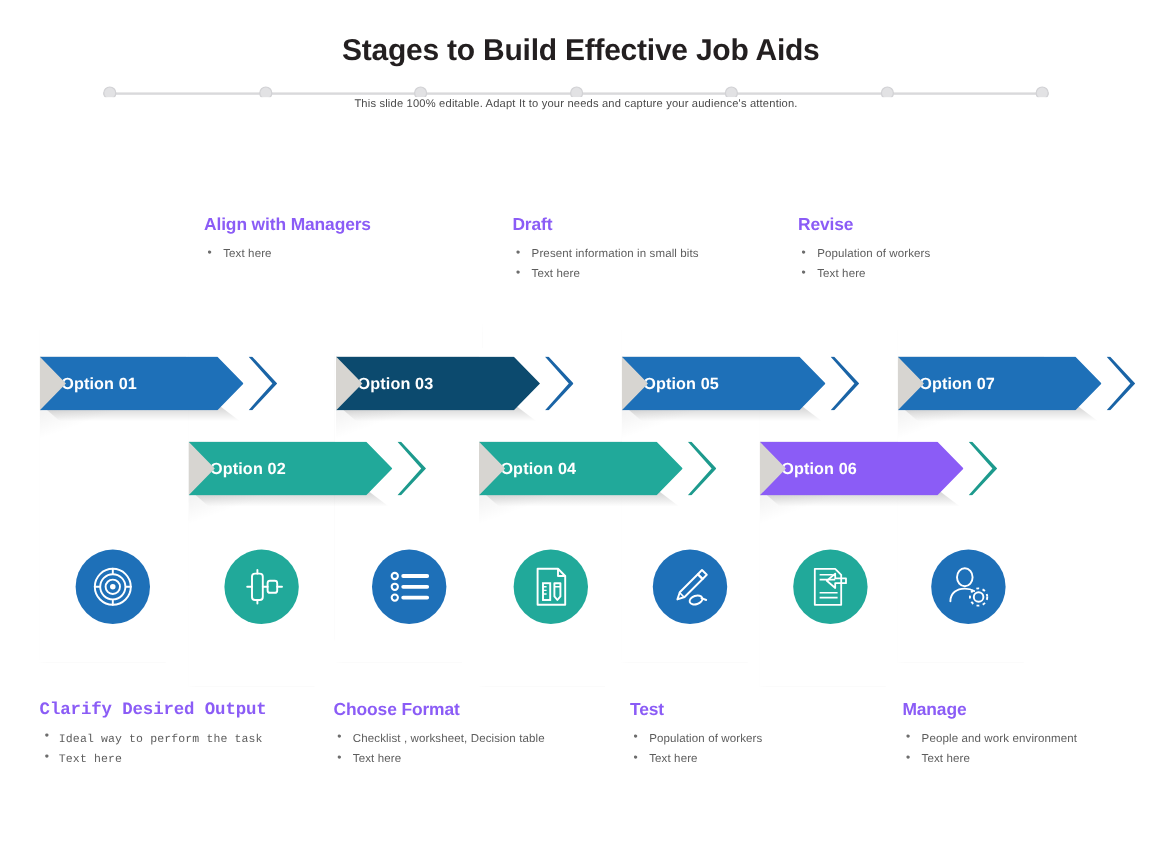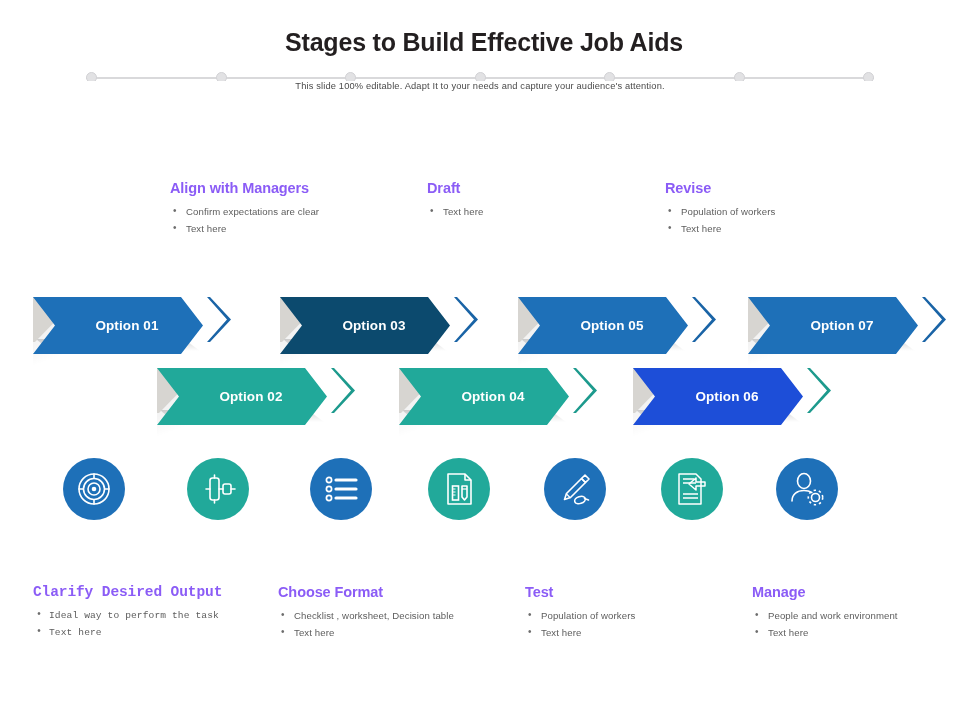--- a/index.html
+++ b/index.html
@@ -139,27 +139,26 @@
 
   
   .ribbon {
     position: absolute;
     height: 45px;
   }
   .ribbon .body {
     position: absolute;
     left: 0;
     top: 0;
-    height: 57px;
+    height: 45px;
     width: 170px;
     -webkit-clip-path: polygon(0 0, 148px 0, 170px 50%, 148px 100%, 0 100%, 22px 50%);
     clip-path: polygon(0 0, 148px 0, 170px 50%, 148px 100%, 0 100%, 22px 50%);
     display: flex;
     align-items: center;
-    justify-content: center;
     padding-left: 14px;
     box-sizing: border-box;
   }
   .ribbon .body .lbl {
     font-size: 13.5px;
     font-weight: bold;
     color: #ffffff;
     letter-spacing: 0.1px;
     white-space: nowrap;
     margin-left: 4px;
@@ -288,21 +287,21 @@
       <div class="shadow"></div>
       <div class="notch"></div>
       <div class="body" style="background: rgb(30, 112, 184);">
         <span class="lbl">Option 05</span>
       </div>
       <div class="chev" style="background: rgb(26, 100, 166);"></div>
     </div>
     <div class="ribbon" style="left: 633px; top: 368px; z-index: 45;">
       <div class="shadow"></div>
       <div class="notch"></div>
-      <div class="body" style="background: #1d4ed8;">
+      <div class="body" style="background: #8b5cf6;">
         <span class="lbl">Option 06</span>
       </div>
       <div class="chev" style="background: rgb(29, 154, 141);"></div>
     </div>
     <div class="ribbon" style="left: 748px; top: 297px; z-index: 46;">
       <div class="shadow"></div>
       <div class="notch"></div>
       <div class="body" style="background: rgb(30, 112, 184);">
         <span class="lbl">Option 07</span>
       </div>
@@ -367,27 +366,27 @@
       <path d="M5 32c0-7 5.4-10.5 12-10.5 3 0 5.7.7 7.8 2" stroke-linecap="round"></path>
       <circle cx="28.5" cy="28.5" r="4"></circle>
       <circle cx="28.5" cy="28.5" r="7.2" stroke-dasharray="2.4 2.9"></circle>
     </svg>
     </div>
   </div>
 <div id="top-blocks">
     <div class="txt-block" style="left: 170px; top: 180px;">
       <h3>Align with Managers</h3>
       <ul>
-        <li>Confirm  expectations  are clear</li>
         <li>Text here</li>
       </ul>
     </div>
     <div class="txt-block" style="left: 427px; top: 180px;">
       <h3>Draft</h3>
       <ul>
+        <li>Present information  in small bits</li>
         <li>Text here</li>
       </ul>
     </div>
     <div class="txt-block" style="left: 665px; top: 180px;">
       <h3>Revise</h3>
       <ul>
         <li>Population  of workers</li>
         <li>Text here</li>
       </ul>
     </div>

